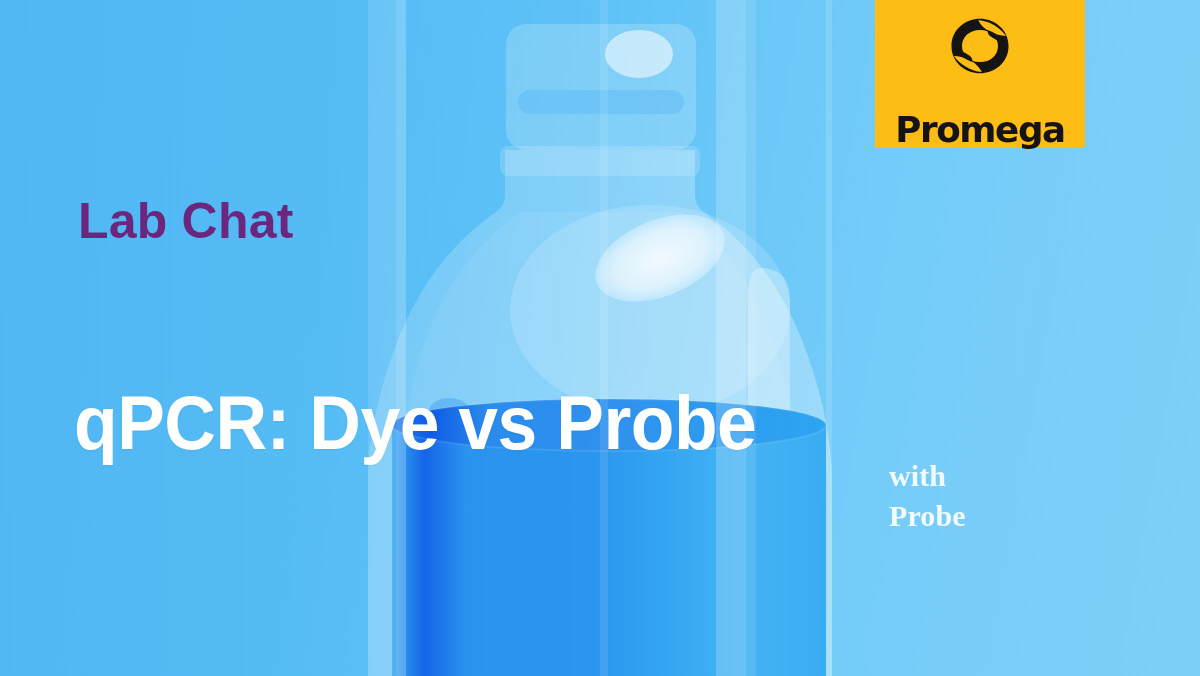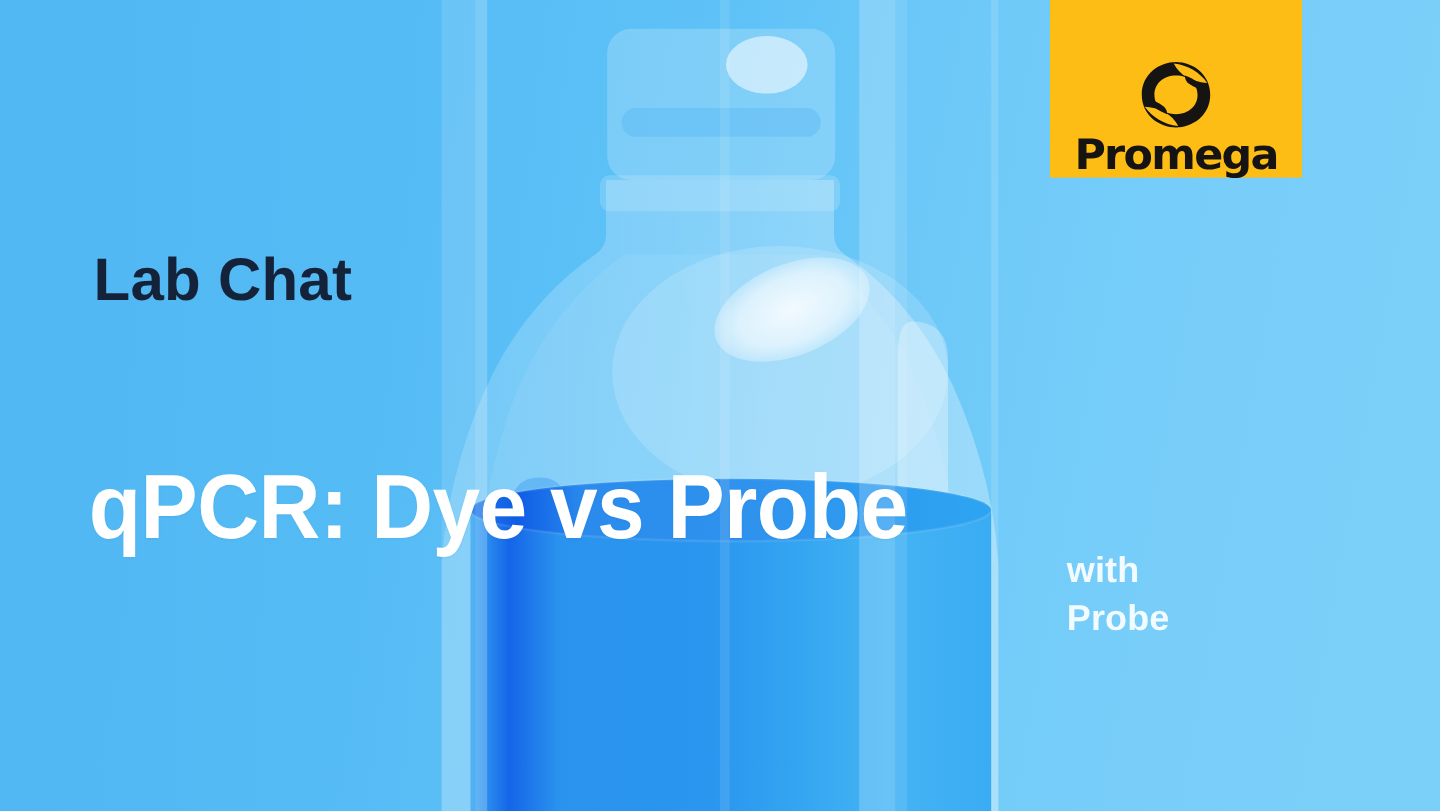--- a/index.html
+++ b/index.html
@@ -49,25 +49,25 @@
   
   .bands { position: absolute; inset: 0; }
   .band { position: absolute; top: 0; bottom: 0; }
 
   
   .txt-layer { position: absolute; inset: 0; }
 
   .lab-chat {
     position: absolute;
     left: 78px;
-    top: 208px;
+    top: 196px;
     font-size: 50px;
     font-weight: 700;
     letter-spacing: 0.2px;
-    color: #0f172a;
+    color: #701a75;
     opacity: .92;
     line-height: 1;
     white-space: nowrap;
   }
 
   .main-title {
     position: absolute;
     left: 74px;
     top: 334px;
     font-size: 76px;
@@ -84,34 +84,34 @@
   .with-host {
     position: absolute;
     left: 889px;
     top: 456px;
     font-size: 30px;
     font-weight: 700;
     color: #f2fbff;
     line-height: 1.33;
     letter-spacing: 0.1px;
   }
-  .with-host .ln { display: block; white-space: nowrap; }
+  .with-host .ln { display: block; white-space: nowrap; font-family: Liberation Serif, serif; }
 
   
   .logo-box {
     position: absolute;
     left: 875px;
     top: 0;
     width: 210px;
     height: 148px;
     background: #fdbd14;
     display: flex;
     flex-direction: column;
     align-items: center;
-    justify-content: flex-end;
+    justify-content: space-between;
     padding-top: 17px;
   }
   .logo-mark { width: 62px; height: 58px; display: block; }
   .logo-word {
     margin-top: 5px;
     font-size: 35px;
     font-weight: 700;
     color: #161412;
     letter-spacing: -1.4px;
     line-height: 1;

